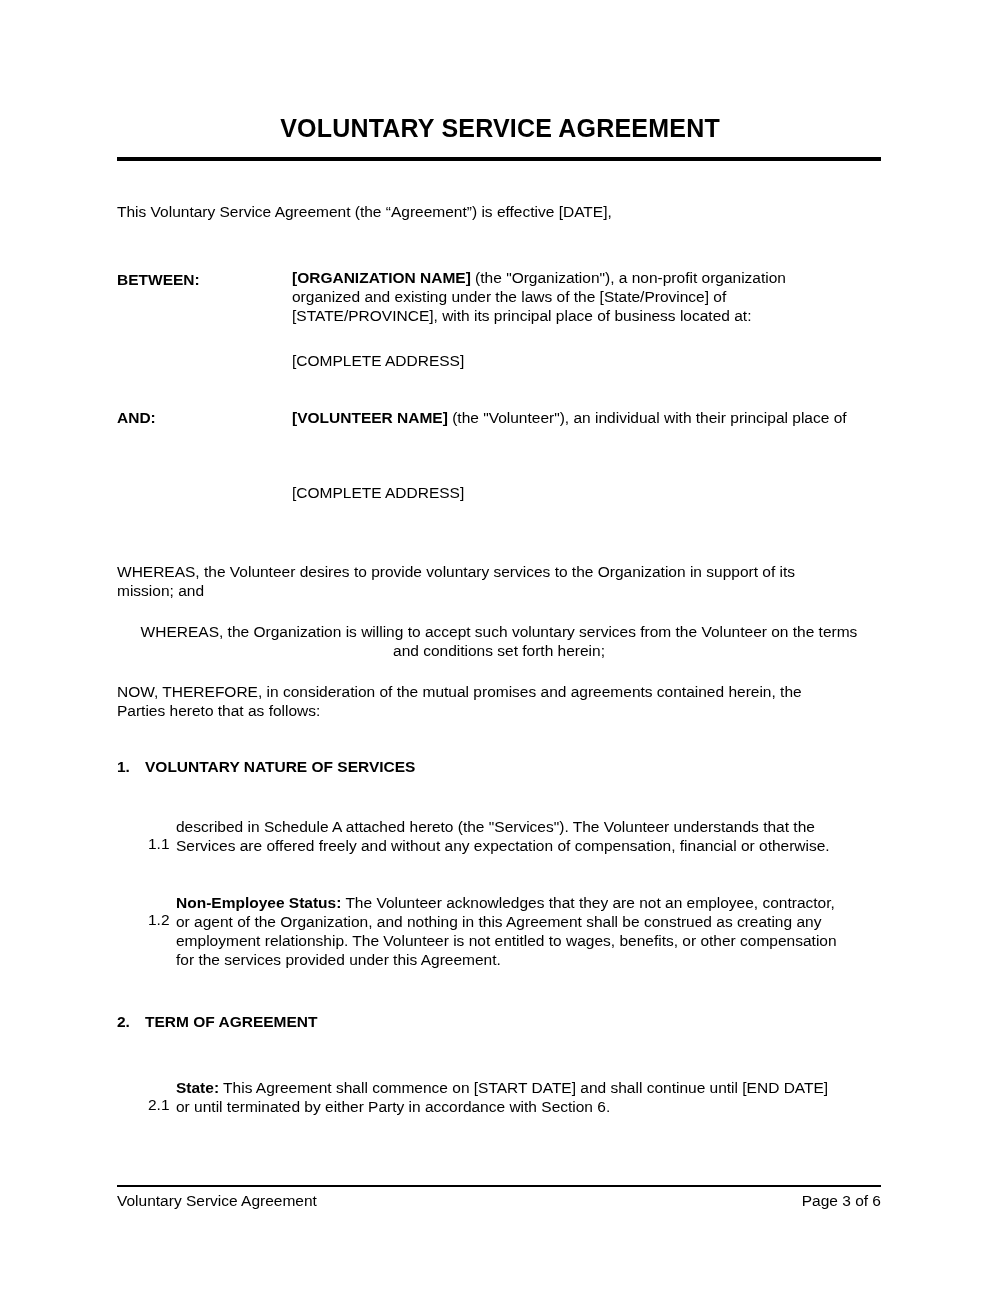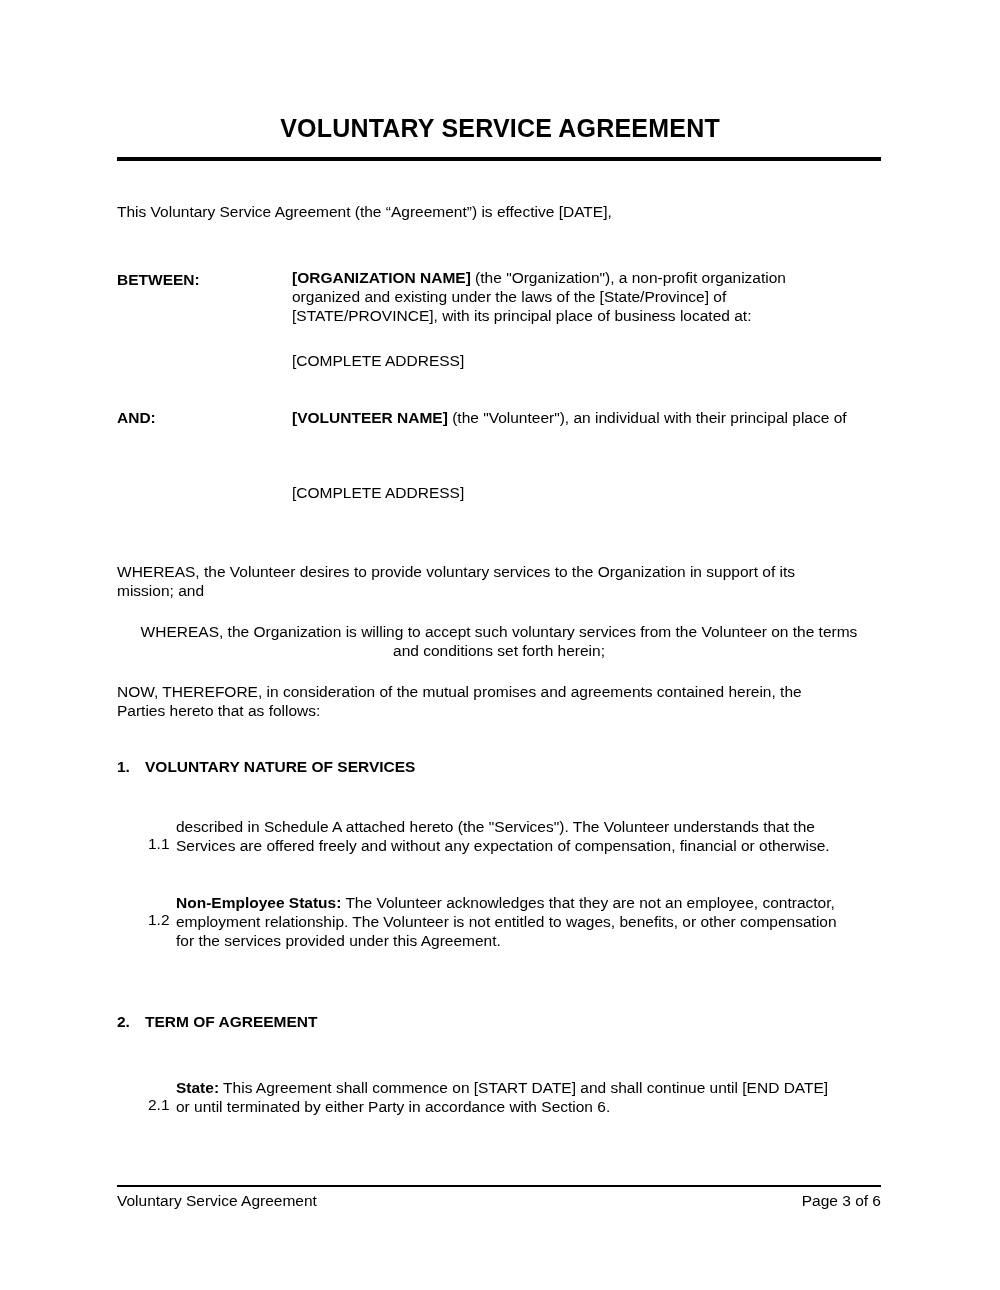--- a/index.html
+++ b/index.html
@@ -68,20 +68,21 @@
     <div class="cbody">
       <div class="line">described in Schedule A attached hereto (the "Services"). The Volunteer understands that the</div>
       <div class="line">Services are offered freely and without any expectation of compensation, financial or otherwise.</div>
     </div>
   </div>
 
   <div class="abs clause" style="top:893px;">
     <span class="cnum">1.2</span>
     <div class="cbody">
       <div class="line"><b>Non-Employee Status:</b><span> The Volunteer acknowledges that they are not an employee, contractor,</span></div>
+      <div class="line">or agent of the Organization, and nothing in this Agreement shall be construed as creating any</div>
       <div class="line">employment relationship. The Volunteer is not entitled to wages, benefits, or other compensation</div>
       <div class="line">for the services provided under this Agreement.</div>
     </div>
   </div>
 
   <div class="abs heading" style="top:1012px;">
     <span class="num">2.</span><span>TERM OF AGREEMENT</span>
   </div>
 
   <div class="abs clause" style="top:1078px;">

